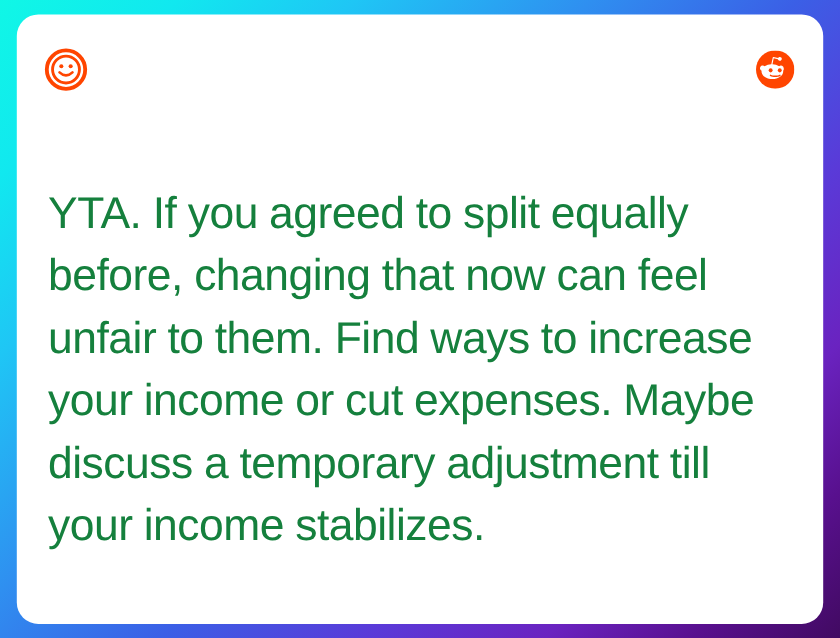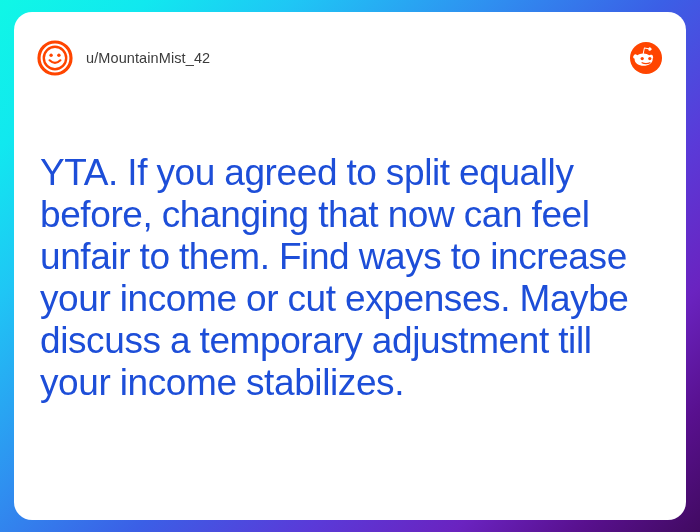--- a/index.html
+++ b/index.html
@@ -90,45 +90,44 @@
   #card-body {
     position: absolute;
     left: 26px;
     top: 140px;
     right: 26px;
   }
 
   #post-text {
     margin: 0;
     font-size: 37px;
-    line-height: 42px;
+    line-height: 52px;
     font-weight: 400;
     letter-spacing: -0.4px;
-    color: #1d4ed8;
+    color: #15803d;
     word-spacing: -0.5px;
   }
 </style>
 </head>
 <body>
 
 <div id="backdrop">
 
   <div id="card">
 
     <div id="card-header">
 
       <svg class="avatar" viewBox="0 0 38 38">
         <circle cx="19" cy="19" r="16" fill="none" stroke="#FF4500" stroke-width="3.2"></circle>
         <circle cx="19" cy="19" r="11.2" fill="none" stroke="#FF4500" stroke-width="2.4"></circle>
         <circle cx="15.1" cy="16.2" r="1.7" fill="#FF4500"></circle>
         <circle cx="22.9" cy="16.2" r="1.7" fill="#FF4500"></circle>
         <path d="M13.6 21.3 Q19 26.4 24.4 21.3" fill="none" stroke="#FF4500" stroke-width="2.2" stroke-linecap="round"></path>
       </svg>
 
-      <span class="username">u/MountainMist_42</span>
 
       <span class="header-spacer"></span>
 
       <svg class="brand-logo" viewBox="0 0 32 32">
         <circle cx="16" cy="16" r="16" fill="#FF4500"></circle>
         <g fill="#ffffff">
           <path d="M23.1 14.9a2.25 2.25 0 0 0-3.82-1.6 11.2 11.2 0 0 0-5.55-1.74l1.06-4.98 3.46.74a1.62 1.62 0 1 0 .2-1.06l-3.87-.82a.53.53 0 0 0-.63.41l-1.19 5.6a11.2 11.2 0 0 0-5.62 1.74 2.25 2.25 0 1 0-2.48 3.67 4.4 4.4 0 0 0-.05.68c0 3.47 4.04 6.28 9.03 6.28s9.03-2.81 9.03-6.28a4.4 4.4 0 0 0-.05-.67 2.25 2.25 0 0 0 .48-1.97z"></path>
         </g>
         <g fill="#FF4500">
           <ellipse cx="12.2" cy="16.6" rx="1.62" ry="1.72"></ellipse>

